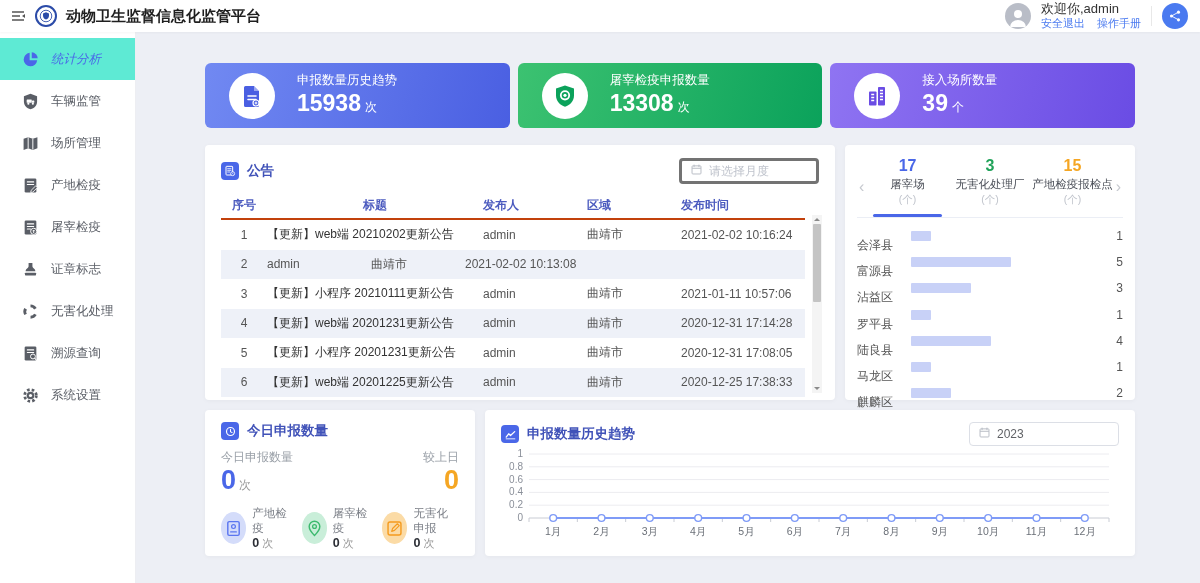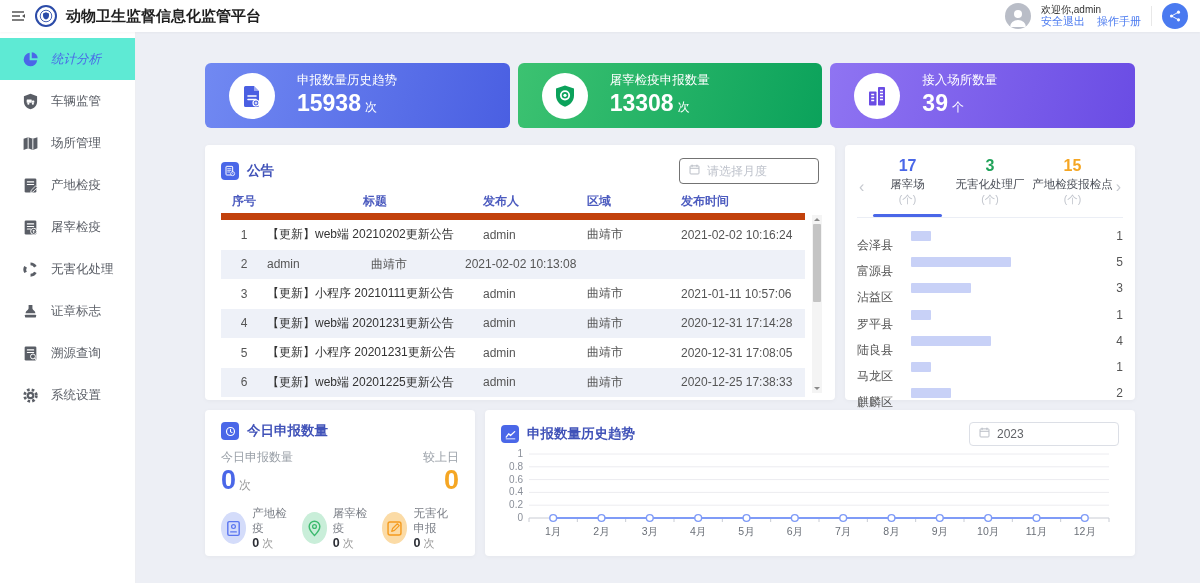--- a/index.html
+++ b/index.html
@@ -9,21 +9,21 @@
 
   
   header { height:32px; background:#fff; display:flex; align-items:center; justify-content:space-between; padding:0 12px 0 10px; flex:0 0 32px; box-shadow:0 1px 2px rgba(0,0,0,.04); position:relative; z-index:5;}
   .h-left { display:flex; align-items:center; gap:9px; }
   .collapse { width:16px; height:16px; display:inline-flex; cursor:pointer; }
   .logo { width:22px; height:22px; border-radius:50%; border:2px solid #2b4ba8; display:inline-flex; align-items:center; justify-content:center; background:#fff; }
   .h-title { font-size:15px; font-weight:bold; color:#1f1f1f; }
   .h-right { display:flex; align-items:center; gap:10px; }
   .avatar { width:26px; height:26px; border-radius:50%; background:#b9bdc7; overflow:hidden; display:inline-flex; align-items:flex-end; justify-content:center; cursor:pointer; }
   .user-block { line-height:1.15; }
-  .welcome { font-size:10px; color:#333; }
+  .welcome { font-size:13px; color:#333; }
   .links { display:flex; gap:12px; }
   .links a { font-size:11px; color:#4a7af0; cursor:pointer; text-decoration:none; }
   .v-div { width:1px; height:20px; background:#e8e8e8; }
   .share-btn { width:26px; height:26px; border-radius:50%; background:#4a7af0; display:inline-flex; align-items:center; justify-content:center; cursor:pointer; }
 
   
   .body-row { flex:1; display:flex; min-height:0; }
   aside { width:136px; background:#fff; border-right:1px solid #edeef2; padding-top:6px; }
   .side-item { height:42px; display:flex; align-items:center; padding-left:22px; gap:12px; font-size:12.5px; color:#5a5e66; cursor:pointer; }
   .side-item.active { background:#5eead4; color:#4a67e8;font-style:italic; }
@@ -42,25 +42,25 @@
   
   .panel { background:#fff; border-radius:4px; box-shadow:0 1px 4px rgba(0,0,0,.04); }
   .mid-row { display:flex; gap:10px; margin-top:17px; height:255px; }
   .bot-row { display:flex; gap:10px; margin-top:10px; height:146px; }
   .panel-head { display:flex; align-items:center; gap:8px; }
   .p-icon { width:18px; height:18px; border-radius:4px; background:#4a67e8; display:inline-flex; align-items:center; justify-content:center; }
   .p-title { font-size:13.5px; font-weight:bold; color:#4052b8; }
 
   
   .ann-panel { width:630px; padding:13px 16px; position:relative; }
-  .month-picker { margin-left:auto; width:140px; height:26px; border:1px solid #737373; border-radius:4px; display:flex; align-items:center; padding:0 8px; gap:6px; color:#b8bcc4; }
+  .month-picker { margin-left:auto; width:140px; height:26px; border:3px solid #737373; border-radius:4px; display:flex; align-items:center; padding:0 8px; gap:6px; color:#b8bcc4; }
   .month-picker input { border:none; outline:none; width:100%; font-size:12px; color:#666; background:transparent; }
   .month-picker input::placeholder { color:#bfc3cc; }
   .table { margin-top:9px; width:584px; }
-  .t-head { display:flex; height:27px; align-items:flex-start; border-bottom:7px solid #c2410c; }
+  .t-head { display:flex; height:27px; align-items:center; border-bottom:2px solid #c2410c; }
   .t-head span { font-size:12px; font-weight:bold; color:#4c5bbf; }
   .t-row { display:flex; height:29.5px; align-items:center; cursor:pointer; }
   .t-row span { font-size:12px; color:#555; white-space:nowrap; overflow:hidden; }
   .t-row.striped { background:#eef1f8; }
   .c0 { width:46px; text-align:center; }
   .c1 { width:216px; }
   .t-head .c1 { text-align:center; }
   .t-row .c1 { color:#333; }
   .c2 { width:104px; }
   .c3 { width:94px; }
@@ -204,37 +204,37 @@
               <path d="M5 4.6 h6 M5 7 h6 M5 9.4 h3" stroke="#fff" stroke-width="1" stroke-linecap="round"></path>
               <circle cx="11" cy="11.6" r="2.9" fill="currentColor" stroke="#fff" stroke-width="0.9"></circle>
               <path d="M11 13.2 V10.6 M9.9 11.5 L11 10.4 l1.1 1.1" stroke="#fff" stroke-width="0.9" fill="none"></path>
             </svg>
           </span>
           <span class="side-label">屠宰检疫</span>
         </div>
         <div class="side-item">
           <span class="side-icon">
             <svg viewBox="0 0 16 16" width="17" height="17">
+              <path d="M6.2 1.8 h3.6 v3.1 c0 1.7 2.8 2.1 2.8 4.8 H3.4 c0-2.7 2.8-3.1 2.8-4.8 Z" fill="currentColor"></path>
+              <rect x="2.8" y="11" width="10.4" height="2.6" rx="0.6" fill="currentColor"></rect>
+            </svg>
+          </span>
+          <span class="side-label">证章标志</span>
+        </div>
+        <div class="side-item">
+          <span class="side-icon">
+            <svg viewBox="0 0 16 16" width="17" height="17">
               <g fill="currentColor">
                 <path d="M8 1.3 a6.7 6.7 0 0 1 5.8 3.3 l-2.4 1.4 a3.9 3.9 0 0 0-3.4-2 Z"></path>
                 <path d="M8 1.3 a6.7 6.7 0 0 1 5.8 3.3 l-2.4 1.4 a3.9 3.9 0 0 0-3.4-2 Z" transform="rotate(120 8 8)"></path>
                 <path d="M8 1.3 a6.7 6.7 0 0 1 5.8 3.3 l-2.4 1.4 a3.9 3.9 0 0 0-3.4-2 Z" transform="rotate(240 8 8)"></path>
               </g>
             </svg>
           </span>
           <span class="side-label">无害化处理</span>
-        </div>
-        <div class="side-item">
-          <span class="side-icon">
-            <svg viewBox="0 0 16 16" width="17" height="17">
-              <path d="M6.2 1.8 h3.6 v3.1 c0 1.7 2.8 2.1 2.8 4.8 H3.4 c0-2.7 2.8-3.1 2.8-4.8 Z" fill="currentColor"></path>
-              <rect x="2.8" y="11" width="10.4" height="2.6" rx="0.6" fill="currentColor"></rect>
-            </svg>
-          </span>
-          <span class="side-label">证章标志</span>
         </div>
         <div class="side-item">
           <span class="side-icon">
             <svg viewBox="0 0 16 16" width="17" height="17">
               <rect x="2.5" y="1.3" width="11" height="13.4" rx="1.2" fill="currentColor"></rect>
               <path d="M5 4.6 h6 M5 7 h6" stroke="#fff" stroke-width="1" stroke-linecap="round"></path>
               <circle cx="10.3" cy="10.8" r="2.3" fill="currentColor" stroke="#fff" stroke-width="0.9"></circle>
               <path d="M11.9 12.4 L13.4 13.9" stroke="#fff" stroke-width="1"></path>
             </svg>
           </span>

